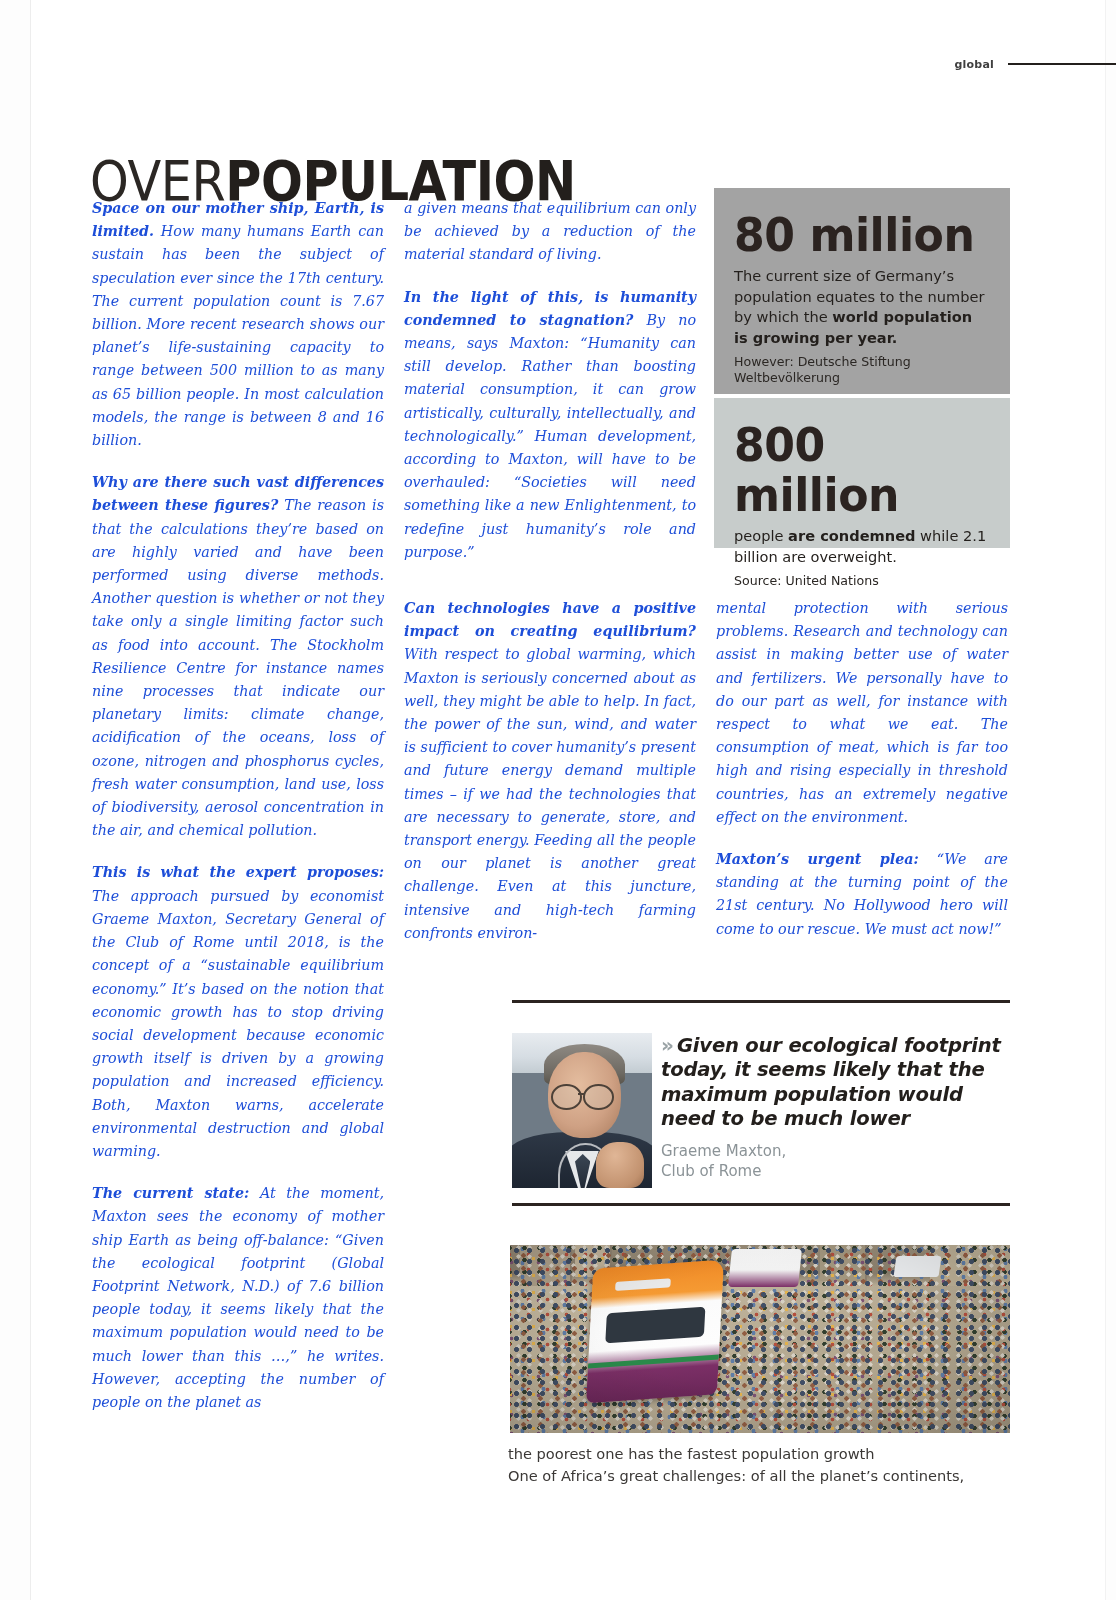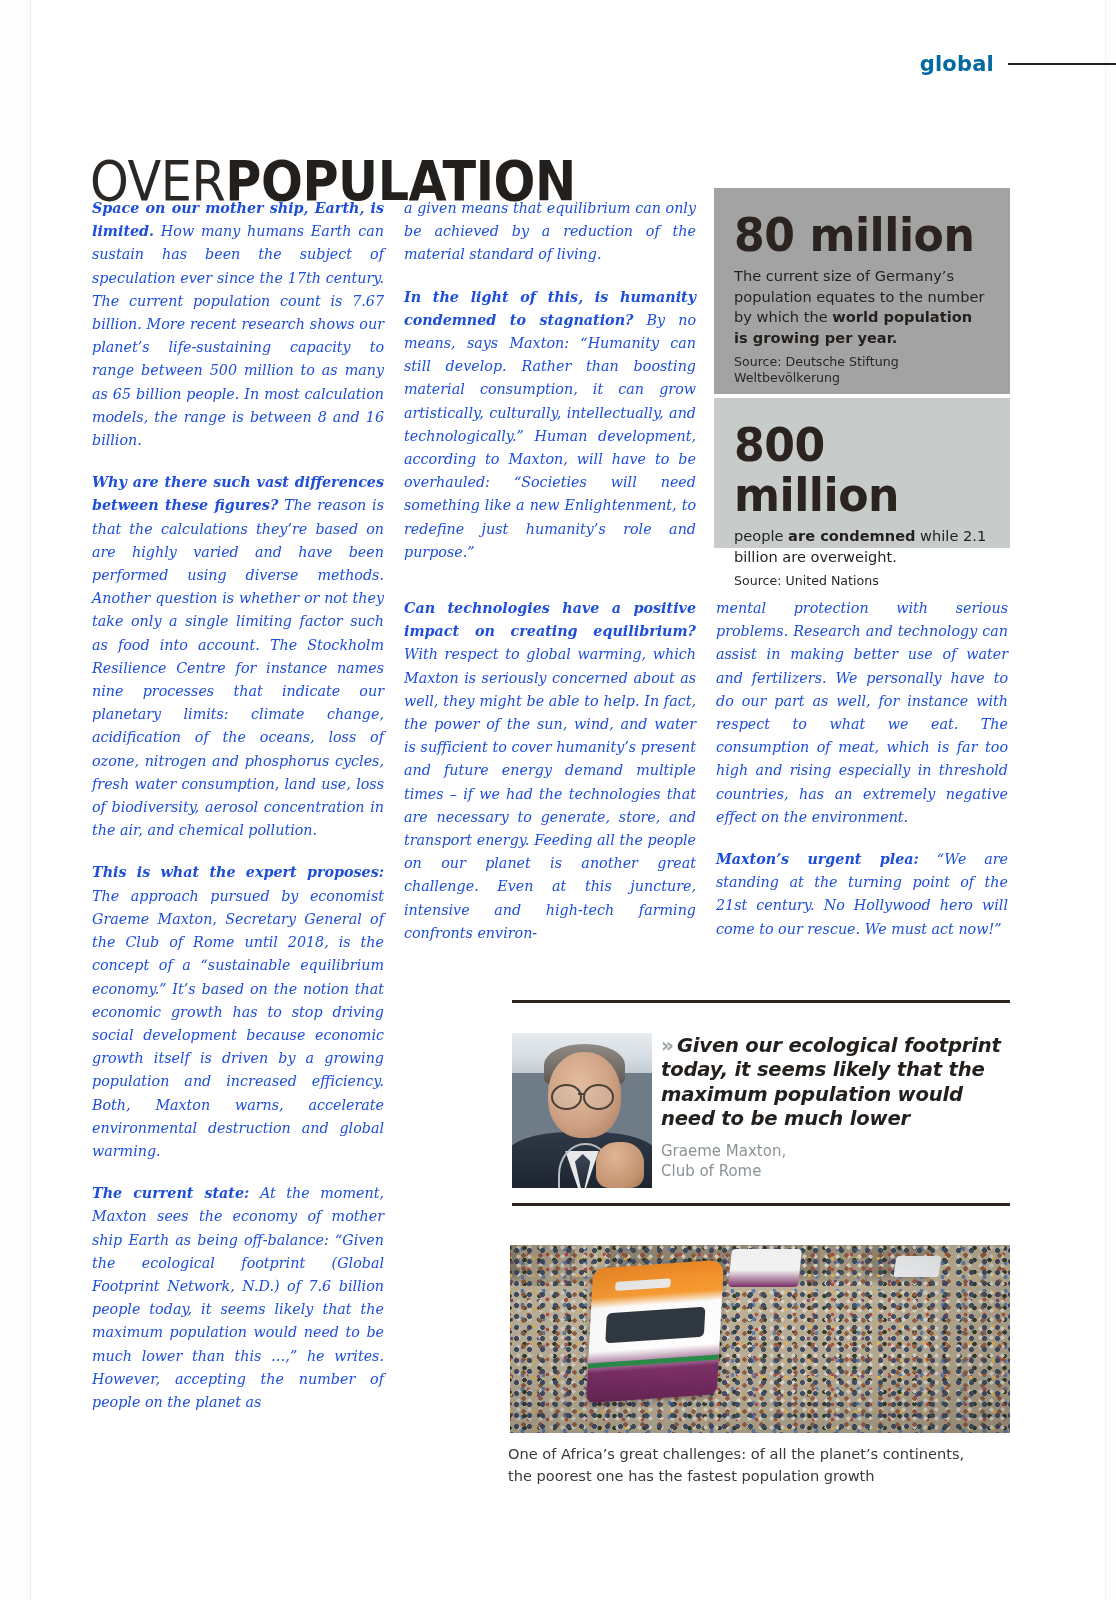--- a/index.html
+++ b/index.html
@@ -44,23 +44,23 @@
     right: 0px;
     left: 600px;
     height: 24px;
     display: flex;
     align-items: center;
     justify-content: flex-end;
   }
   .runhead-label {
     font-family: "DejaVu Sans", sans-serif;
     font-weight: bold;
-    font-size: 21px;
+    font-size: 11px;
     letter-spacing: 0.2px;
-    color: #0369a1;
+    color: #404040;
     white-space: nowrap;
   }
   .runhead-rule {
     display: inline-block;
     width: 108px;
     height: 1.5px;
     background: #231f1c;
     margin-left: 14px;
   }
 
@@ -435,21 +435,21 @@
     </div>
 
   <div class="col" id="col3">
       <p>mental protection with serious problems. Research and technology can assist in making better use of water and fertilizers. We personally have to do our part as well, for instance with respect to what we eat. The consumption of meat, which is far too high and rising especially in threshold countries, has an extremely negative effect on the environment.</p>
       <p><b>Maxton’s urgent plea:</b> “We are standing at the turning point of the 21st century. No Hollywood hero will come to our rescue. We must act now!”</p>
     </div>
 
   <div class="statbox green">
     <div class="stat-number">80 million</div>
     <div class="stat-body">The current size of Germany’s population equates to the number by which the <b>world population is growing per year.</b></div>
-    <div class="stat-source">Source: Deutsche Stiftung Weltbevölkerung</div>
+    <div class="stat-source">However: Deutsche Stiftung Weltbevölkerung</div>
   </div>
 
   <div class="statbox grey">
     <div class="stat-number">800 million</div>
     <div class="stat-body">people <b>are condemned</b> while 2.1 billion are overweight.</div>
     <div class="stat-source">Source: United Nations</div>
   </div>
 
   <div class="quote-rule-top"></div>
   <div class="quote-wrap">
@@ -489,17 +489,17 @@
     <div class="van"></div>
     <div class="bus">
       <div class="bus-roof"></div>
       <div class="bus-window"></div>
       <div class="bus-stripe"></div>
     </div>
     <div class="crowd-vignette"></div>
   </div>
 
   <div class="caption">
+    <div>the poorest one has the fastest population growth</div>
     <div>One of Africa’s great challenges: of all the planet’s continents,</div>
-    <div>the poorest one has the fastest population growth</div>
   </div>
 
 </div>
 
 </body></html>

